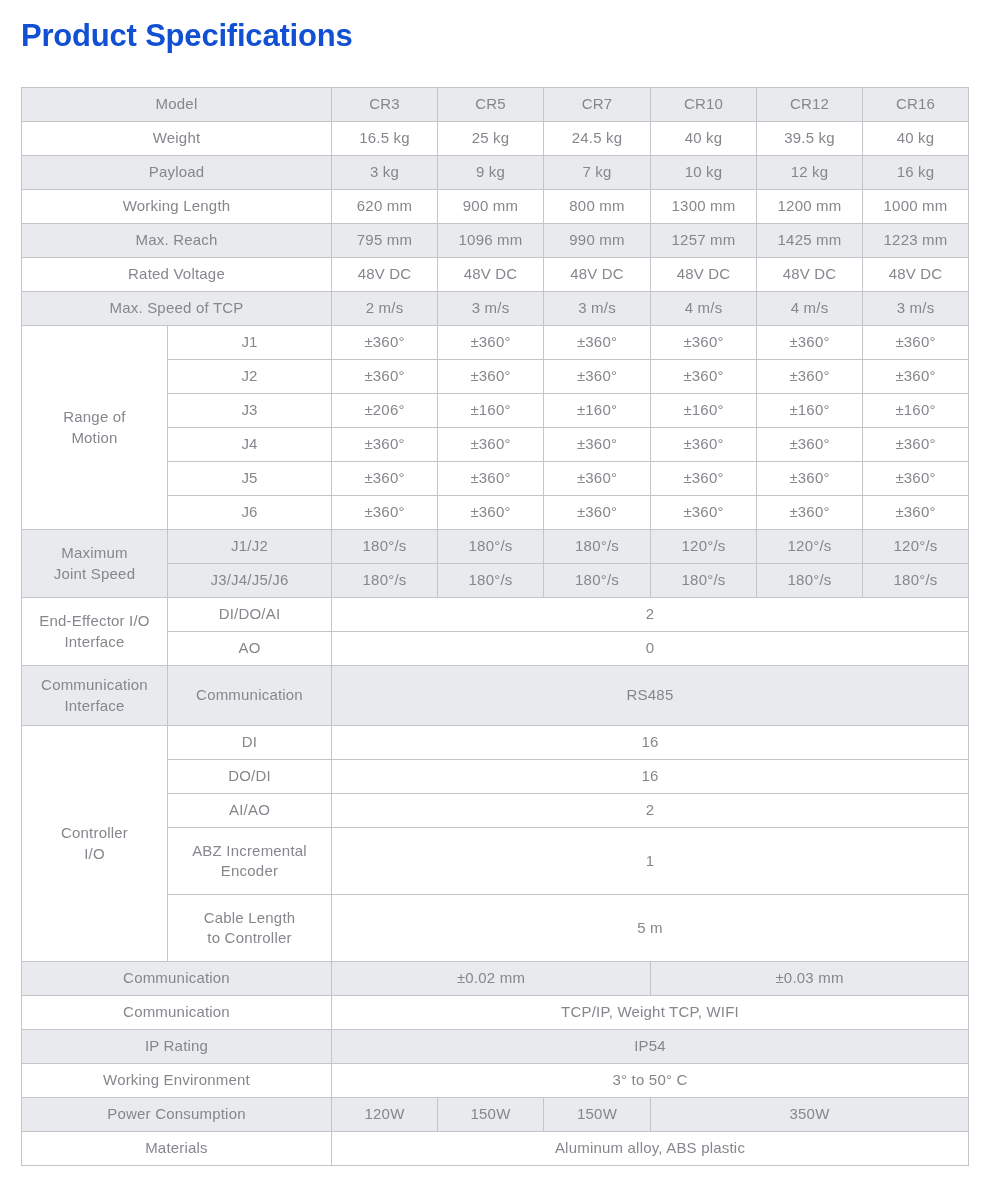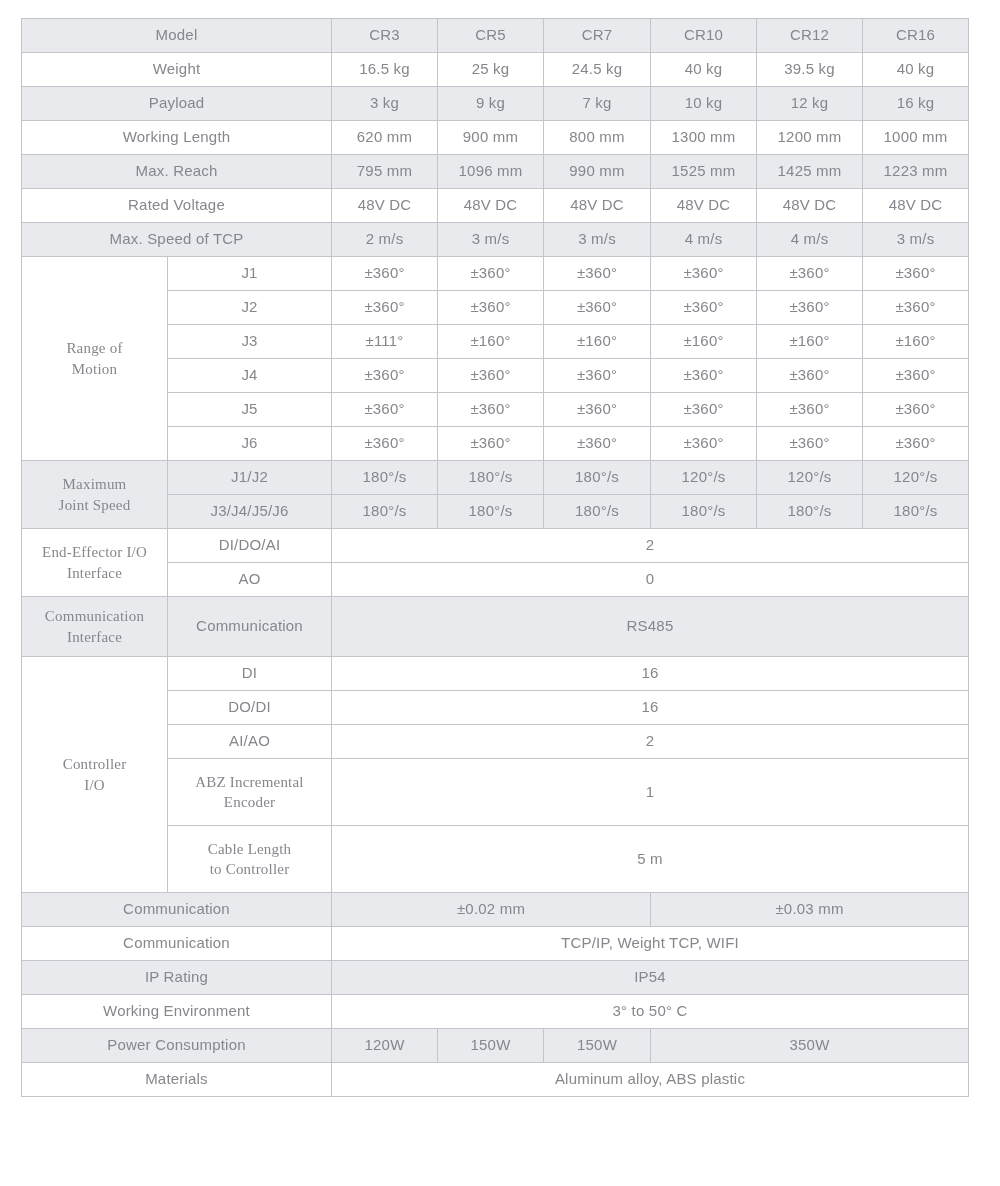--- a/index.html
+++ b/index.html
@@ -21,28 +21,29 @@
     border:1px solid #c3c5cb;
     color:#85878c;
     font-size:15px;font-weight:400;line-height:1.35;
     text-align:center;vertical-align:middle;
     padding:0 4px;height:33px;
     letter-spacing:0.2px;
     overflow:hidden;
   }
   tr.gray td{background:#e9eaee;}
   tr.white td{background:#ffffff;}
-  td.multiline{white-space:pre-line;font-family:Liberation Serif, serif;}
+  td.multiline{white-space:pre-line;}
   tr.h60{height:60px;}
   tr.h67{height:67px;}
 </style>
 </head>
 <body>
 
 <div class="page">
+  <h1 class="title">Product Specifications</h1>
 
   <table class="spec">
     <colgroup>
       <col style="width:146px">
         <col style="width:164px">
       <col style="width:106px">
         <col style="width:106px">
         <col style="width:107px">
       <col style="width:106px">
         <col style="width:106px">
@@ -85,21 +86,21 @@
         <td>800 mm</td>
         <td>1300 mm</td>
         <td>1200 mm</td>
         <td>1000 mm</td>
       </tr>
       <tr class="gray">
         <td colspan="2">Max. Reach</td>
         <td>795 mm</td>
         <td>1096 mm</td>
         <td>990 mm</td>
-        <td>1525 mm</td>
+        <td>1257 mm</td>
         <td>1425 mm</td>
         <td>1223 mm</td>
       </tr>
       <tr class="white">
         <td colspan="2">Rated Voltage</td>
         <td>48V DC</td>
         <td>48V DC</td>
         <td>48V DC</td>
         <td>48V DC</td>
         <td>48V DC</td>
@@ -130,21 +131,21 @@
         <td>J2</td>
         <td>±360°</td>
         <td>±360°</td>
         <td>±360°</td>
         <td>±360°</td>
         <td>±360°</td>
         <td>±360°</td>
       </tr>
       <tr class="white">
         <td>J3</td>
-        <td>±111°</td>
+        <td>±206°</td>
         <td>±160°</td>
         <td>±160°</td>
         <td>±160°</td>
         <td>±160°</td>
         <td>±160°</td>
       </tr>
       <tr class="white">
         <td>J4</td>
         <td>±360°</td>
         <td>±360°</td>

